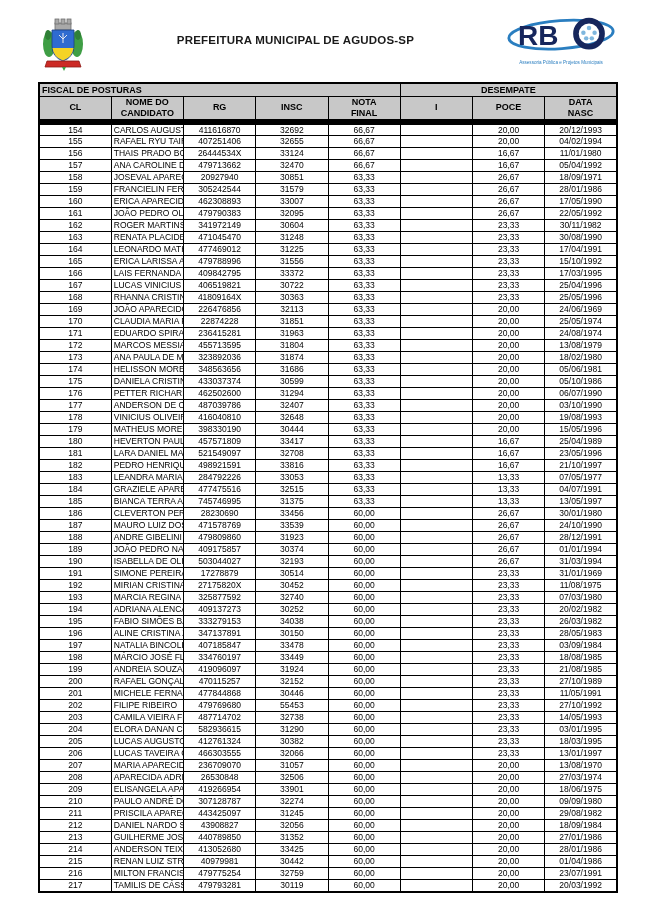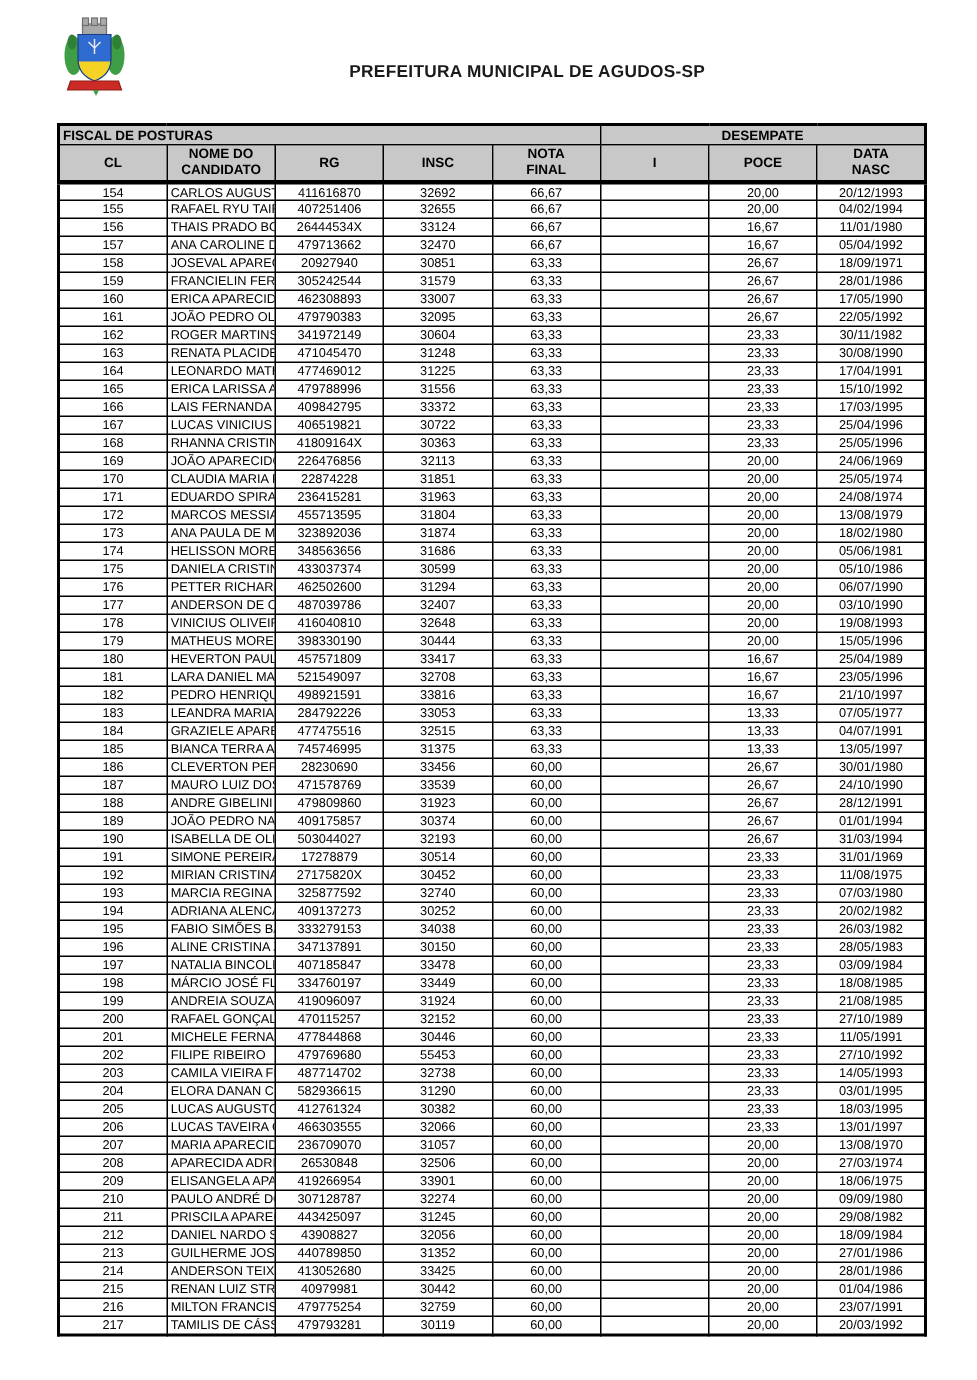--- a/index.html
+++ b/index.html
@@ -8,22 +8,21 @@
     position: relative;
     width: 651px;
     height: 920px;
     background: #ffffff;
     font-family: "Liberation Sans", sans-serif;
     color: #000;
     overflow: hidden;
   }
   .header {
     display: flex;
-    align-items: center;
-    padding: 4px 34px 4px 40px;
+    padding: 15px 34px 4px 40px;
     height: 78px;
   }
   .crest { width: 46px; height: 62px; flex: 0 0 auto; }
   .titles {
     flex: 1 1 auto;
     text-align: center;
     font-weight: bold;
     font-size: 11.5px;
     line-height: 14px;
     letter-spacing: 0.2px;
@@ -63,21 +62,21 @@
   thead tr.cols-row th {
     background: #c8c8c8;
     font-size: 9px;
     font-weight: bold;
     text-align: center;
     height: 25px;
     white-space: pre-line;
     line-height: 11px;
     vertical-align: middle;
   }
-  thead { border-bottom: 3px solid #000000; }
+  thead { border-bottom: 6px solid #000000; }
   tbody td { height: 12px; background: #fff; }
   .col-cl   { width: 36px; text-align: center; }
   .col-nome { width: 288px; text-align: left; padding-left: 4px; }
   .col-rg   { width: 70px; text-align: center; }
   .col-insc { width: 36px; text-align: center; }
   .col-nota { width: 37px; text-align: center; }
   .col-i    { width: 12px; text-align: center; }
   .col-poce { width: 40px; text-align: center; }
   .col-nasc { width: 61px; text-align: center; }
 </style>
@@ -105,20 +104,33 @@
       <path d="M19 20 l4 4 l4 -4 M23 18 v10" stroke="#e9e9ef" stroke-width="1" fill="none"></path>
 
       <path d="M7 46 l32 0 l2 6 l-36 0 z" fill="#cc2a25" stroke="#8e1c18" stroke-width="0.8"></path>
       <path d="M22 52 l2 4 l2 -4 z" fill="#3f9e45"></path>
     </svg>
 
     <div class="titles">
       <div>PREFEITURA MUNICIPAL DE AGUDOS-SP</div>
     </div>
 
+    <div class="rbo">
+      <svg viewBox="0 0 120 46" width="112" height="43">
+        <ellipse cx="60" cy="21" rx="56" ry="15" fill="none" stroke="#2a7ec0" stroke-width="3" transform="rotate(-4 60 21)"></ellipse>
+        <text x="14" y="32" font-family="Liberation Sans, sans-serif" font-size="30" font-weight="bold" fill="#16265c">RB</text>
+        <circle cx="90" cy="20" r="14" fill="none" stroke="#16265c" stroke-width="6"></circle>
+        <circle cx="90" cy="14" r="2.4" fill="#7fb7de"></circle>
+        <circle cx="84" cy="19" r="2.4" fill="#7fb7de"></circle>
+        <circle cx="96" cy="19" r="2.4" fill="#7fb7de"></circle>
+        <circle cx="87" cy="25" r="2.4" fill="#7fb7de"></circle>
+        <circle cx="93" cy="25" r="2.4" fill="#7fb7de"></circle>
+      </svg>
+      <div class="rbo-tagline">Assessoria Pública e Projetos Municipais</div>
+    </div>
   </div>
 
   <table class="results">
     <thead>
       <tr class="section-row">
         <th class="section-left" colspan="5">FISCAL DE POSTURAS</th>
         <th class="section-right" colspan="3">DESEMPATE</th>
       </tr>
       <tr class="cols-row">
         <th class="col-cl">CL</th>

